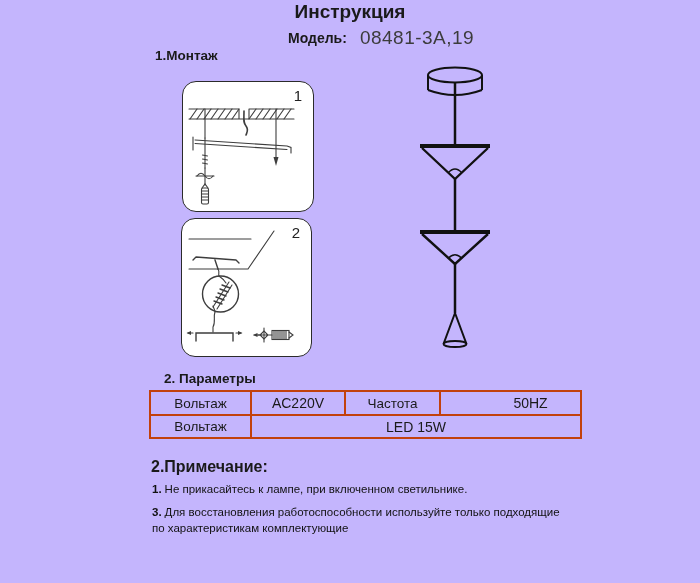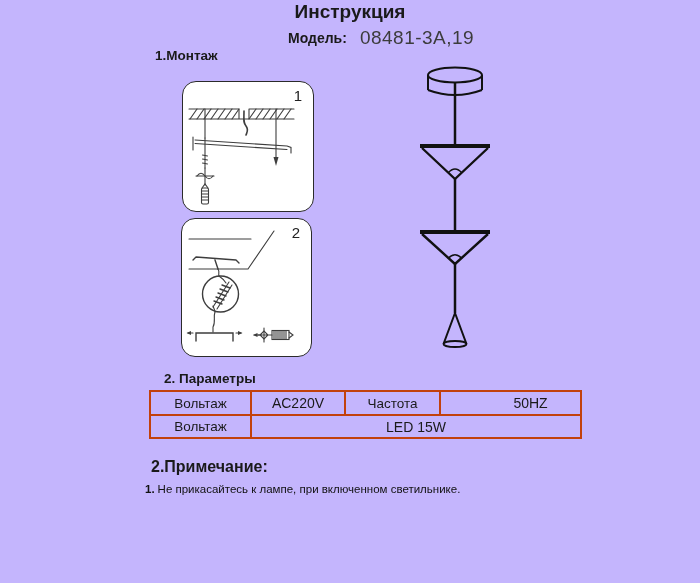--- a/index.html
+++ b/index.html
@@ -25,21 +25,21 @@
   .fig-num{position:absolute;top:5px;right:11px;font-size:15px;color:#222;}
   .fig-svg{position:absolute;left:0;top:0;}
   
   #lamp{left:400px;top:60px;}
   
   #params-table{position:absolute;left:149px;top:390px;border-collapse:collapse;table-layout:fixed;}
   #params-table td{border:2px solid #c2410c;text-align:center;vertical-align:middle;padding:0;}
   #params-table .lbl{font-size:13.5px;font-weight:normal;}
   #params-table .val{font-size:14px;font-weight:normal;}
   
-  #notes{left:145px;top:481px;width:414px;}
+  #notes{left:152px;top:481px;width:414px;}
   #notes p{margin:0 0 7px 0;font-size:11.5px;line-height:16px;color:#111;}
   #notes b{margin-right:3px;}
   svg{display:block;}
   .sk{stroke:#3d3d3d;fill:none;stroke-width:1.1;stroke-linecap:round;}
   .skf{fill:#3d3d3d;stroke:none;}
   .ink{stroke:#111;fill:none;}
 </style>
 </head>
 <body>
 
@@ -148,16 +148,17 @@
       <td class="lbl" style="height:21px;">Вольтаж</td>
       <td class="val" colspan="3">LED 15W</td>
     </tr>
   </tbody>
     </table>
 
   <div id="notes-heading" class="abs">2.Примечание:</div>
 
   <div id="notes" class="abs">
     <p><b>1.</b><span>Не прикасайтесь к лампе, при включенном светильнике.</span></p>
+    <p><b>3.</b><span>Для восстановления работоспособности используйте только подходящие по характеристикам комплектующие</span></p>
     <p></p>
   </div>
 
 </div>
 
 </body></html>

